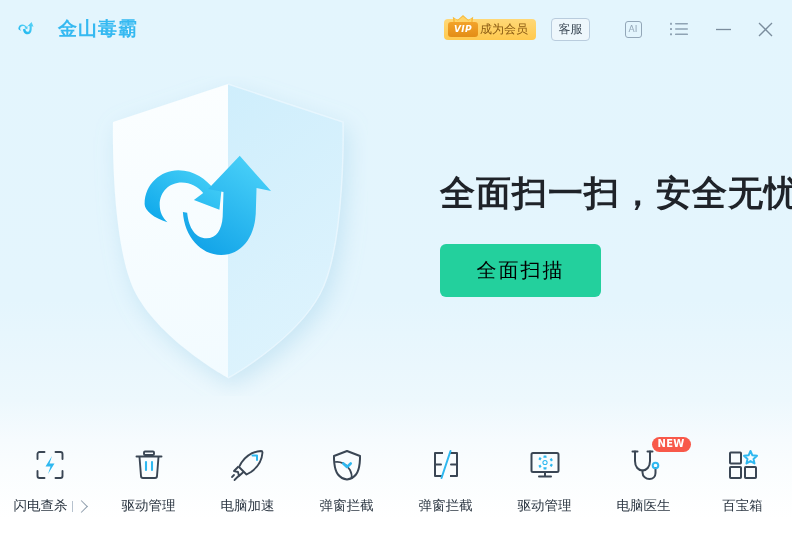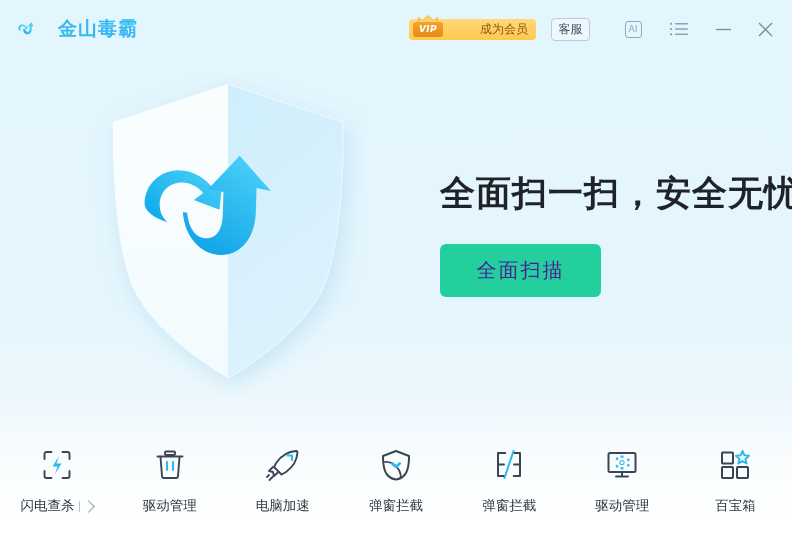--- a/index.html
+++ b/index.html
@@ -69,21 +69,20 @@
     font-family:"DejaVu Sans","Liberation Sans",sans-serif;
   }
   .vip-crown {
     position:absolute; left:8px; top:-5px;
     width:22px; height:12px;
   }
   .vip-label {
     font-size:12px; color:#8a5a12; font-weight:normal;
     font-family:"DejaVu Sans","Liberation Sans",sans-serif;
     white-space:nowrap;
-    margin-left:35px;
   }
 
   .kf-btn {
     height:23px; min-width:39px;
     border:1px solid #b9ccdd;
     border-radius:4px;
     background:#eef7fc;
     display:flex; align-items:center; justify-content:center;
     font-size:12px; color:#3d4a57;
     font-family:"DejaVu Sans","Liberation Sans",sans-serif;
@@ -130,21 +129,21 @@
     margin-top:17px;
     font-size:14px; color:#9aa6b0;
     letter-spacing:0.5px;
     font-family:"DejaVu Sans","Liberation Sans",sans-serif;
   }
   .scan-btn {
     margin-top:27px;
     width:161px; height:53px;
     border:none; border-radius:6px;
     background:#23d09d;
-    color:#4c1d95; font-size:20px;
+    color:#000000; font-size:20px;
     letter-spacing:2px;
     cursor:pointer;
     font-family:"DejaVu Sans","Liberation Sans",sans-serif;
     display:flex; align-items:center; justify-content:center;
   }
 
   
   .dock {
     position:absolute; left:0; top:432px;
     width:792px; height:126px;
@@ -412,20 +411,35 @@
             <path d="M21.7 11.3l1.3 2.2 1.9-1.2-1.3-2.2z"></path>
           </g>
           <circle cx="17" cy="14.5" r="1.5" fill="#ffffff"></circle>
         </svg>
       </div>
       <div class="dock-label">
         <span>驱动管理</span>
       </div>
     </div>
 
+    <div class="dock-item">
+      <span class="new-badge">NEW</span>
+      <div class="dock-icon">
+        <svg width="34" height="34" viewBox="0 0 34 34">
+          <path d="M8 3.5 V13 C8 19 11.5 22.5 15.5 22.5 C19.5 22.5 23 19 23 13 V3.5" fill="none" stroke="#3a4654" stroke-width="2" stroke-linecap="round"></path>
+          <line x1="5.5" y1="3.5" x2="10.5" y2="3.5" stroke="#3a4654" stroke-width="2" stroke-linecap="round"></line>
+          <line x1="20.5" y1="3.5" x2="25.5" y2="3.5" stroke="#3a4654" stroke-width="2" stroke-linecap="round"></line>
+          <path d="M15.5 22.5 V24.5 C15.5 28.5 19 31 22.5 31 C26 31 28.5 28.5 28.5 25 V20" fill="none" stroke="#3a4654" stroke-width="2" stroke-linecap="round"></path>
+          <circle cx="28.5" cy="17.5" r="2.8" fill="none" stroke="#2eb8f0" stroke-width="2"></circle>
+        </svg>
+      </div>
+      <div class="dock-label">
+        <span>电脑医生</span>
+      </div>
+    </div>
 
     <div class="dock-item">
       <div class="dock-icon">
         <svg width="34" height="34" viewBox="0 0 34 34">
           <rect x="4" y="4.5" width="11" height="11" rx="0.8" fill="none" stroke="#3a4654" stroke-width="2"></rect>
           <rect x="4" y="19" width="11" height="11" rx="0.8" fill="none" stroke="#3a4654" stroke-width="2"></rect>
           <rect x="19" y="19" width="11" height="11" rx="0.8" fill="none" stroke="#3a4654" stroke-width="2"></rect>
           <path d="M24.5 3 L26.4 7.3 L31 7.8 L27.5 10.9 L28.5 15.5 L24.5 13.1 L20.5 15.5 L21.5 10.9 L18 7.8 L22.6 7.3 Z" fill="none" stroke="#2eb8f0" stroke-width="2" stroke-linejoin="round"></path>
         </svg>
       </div>

